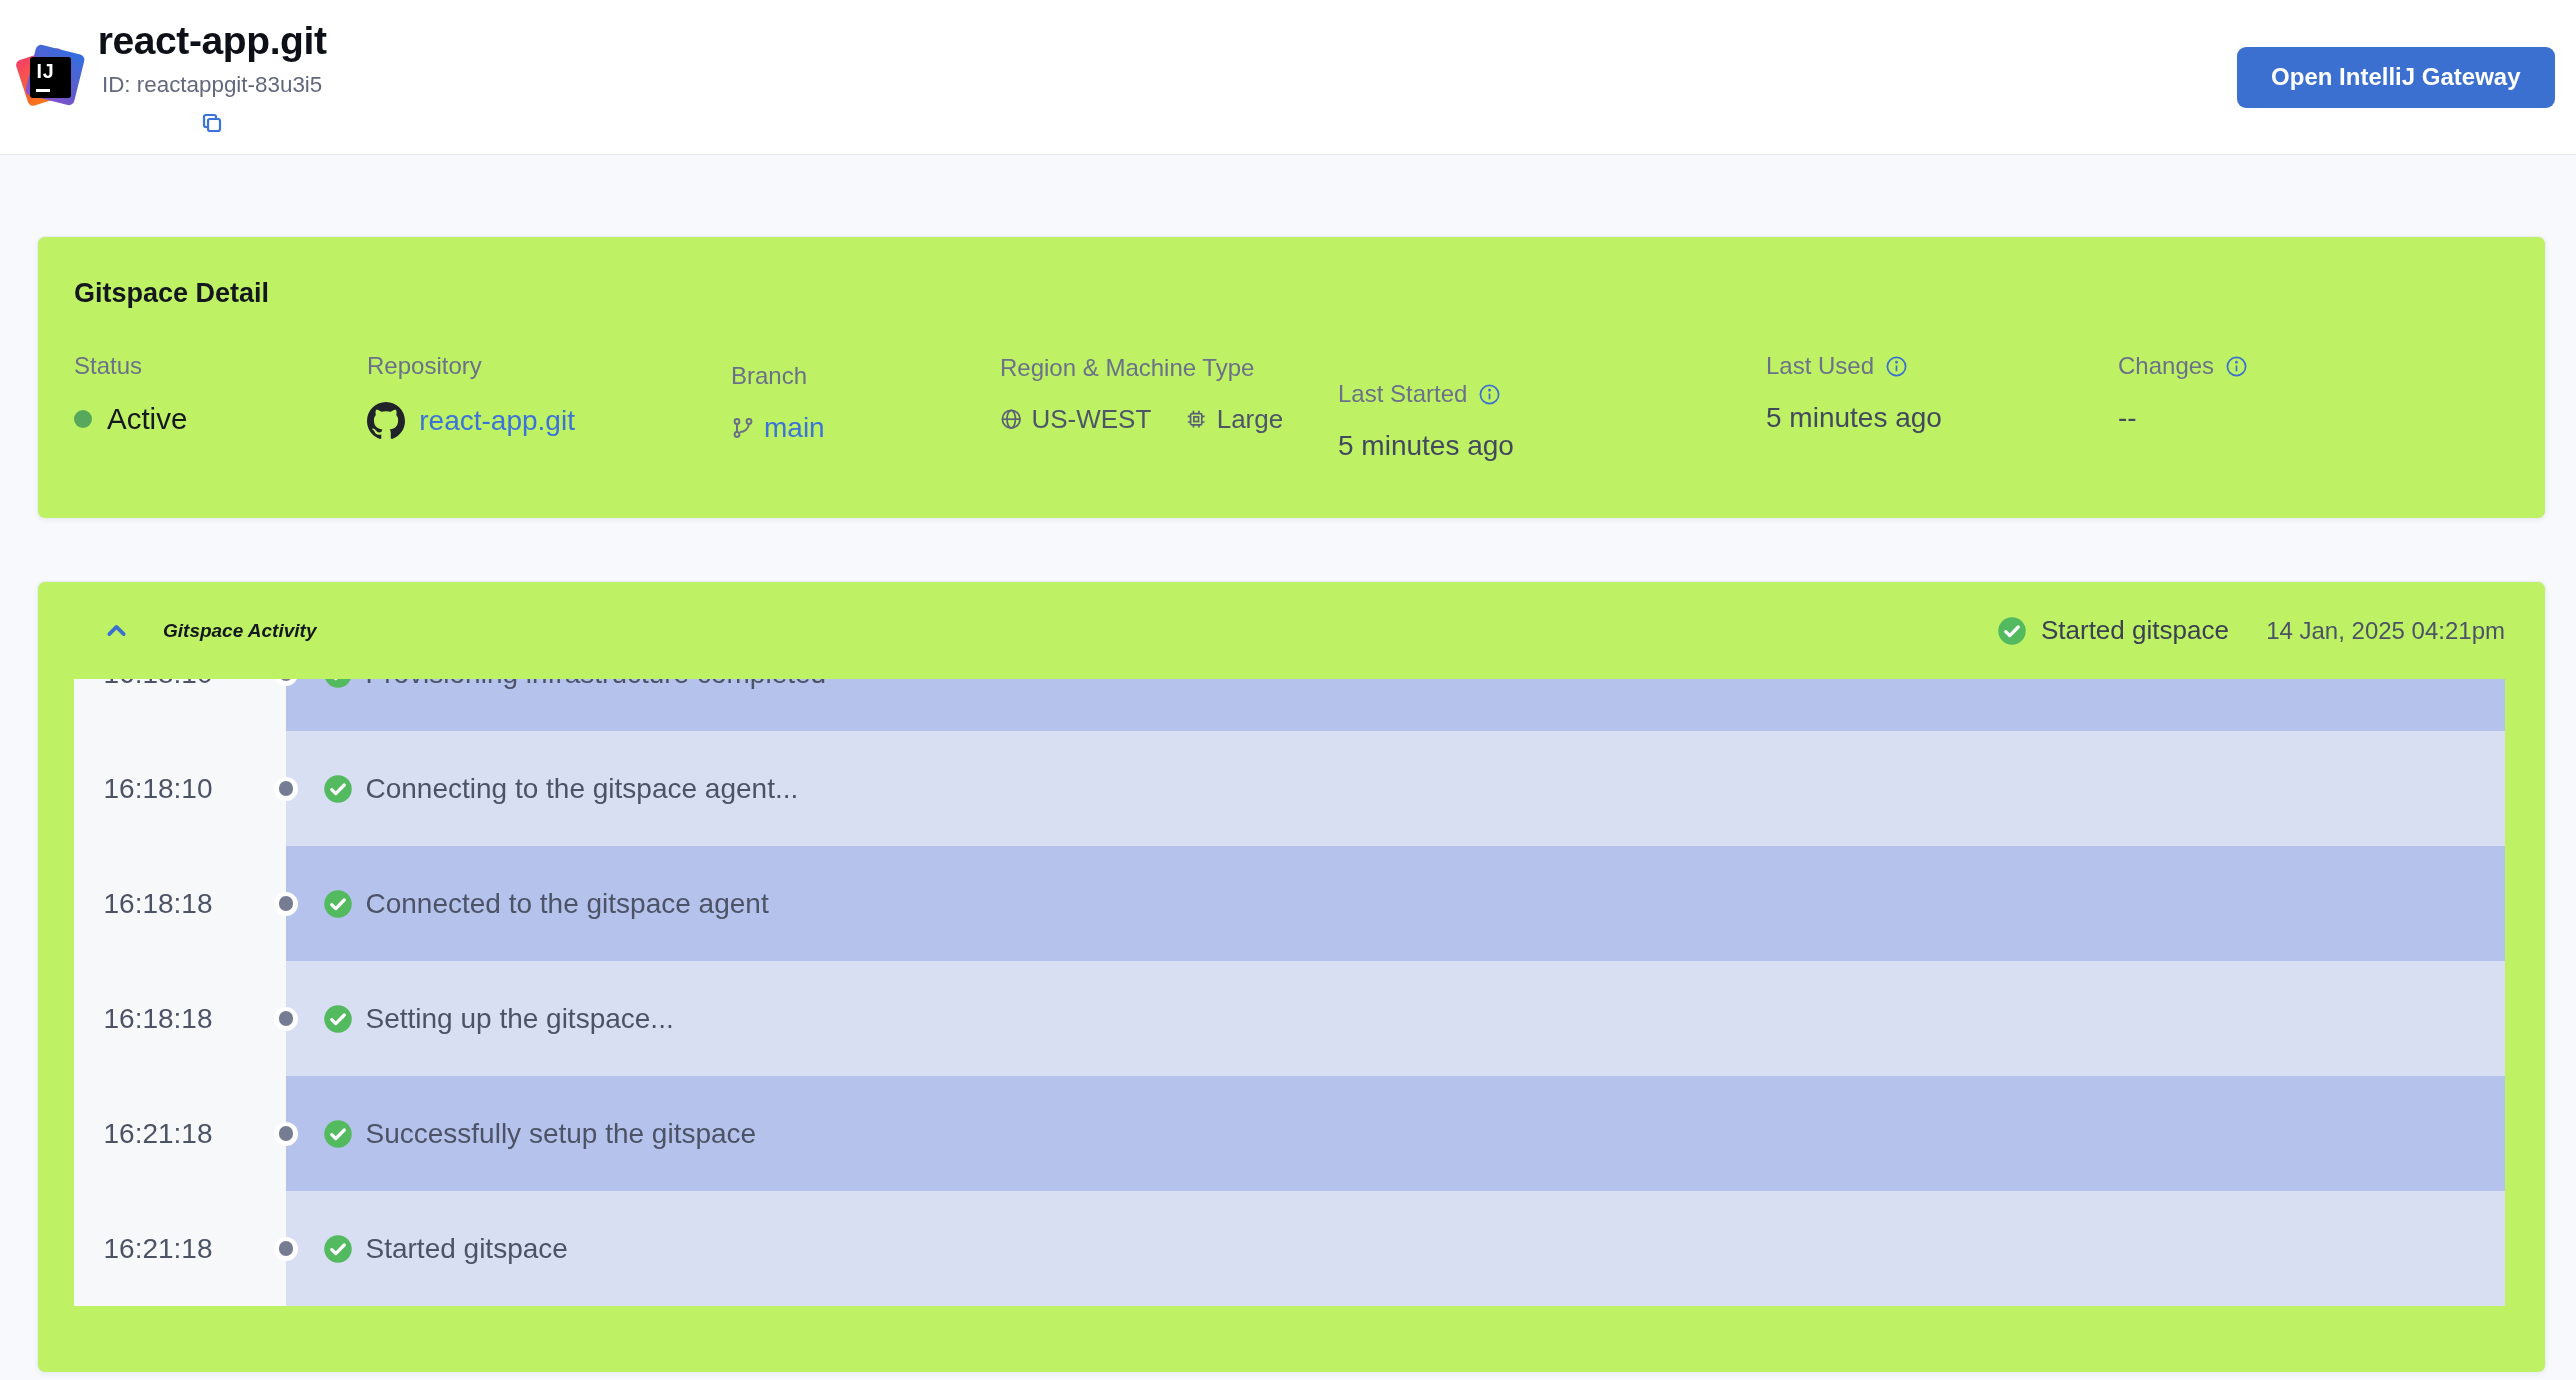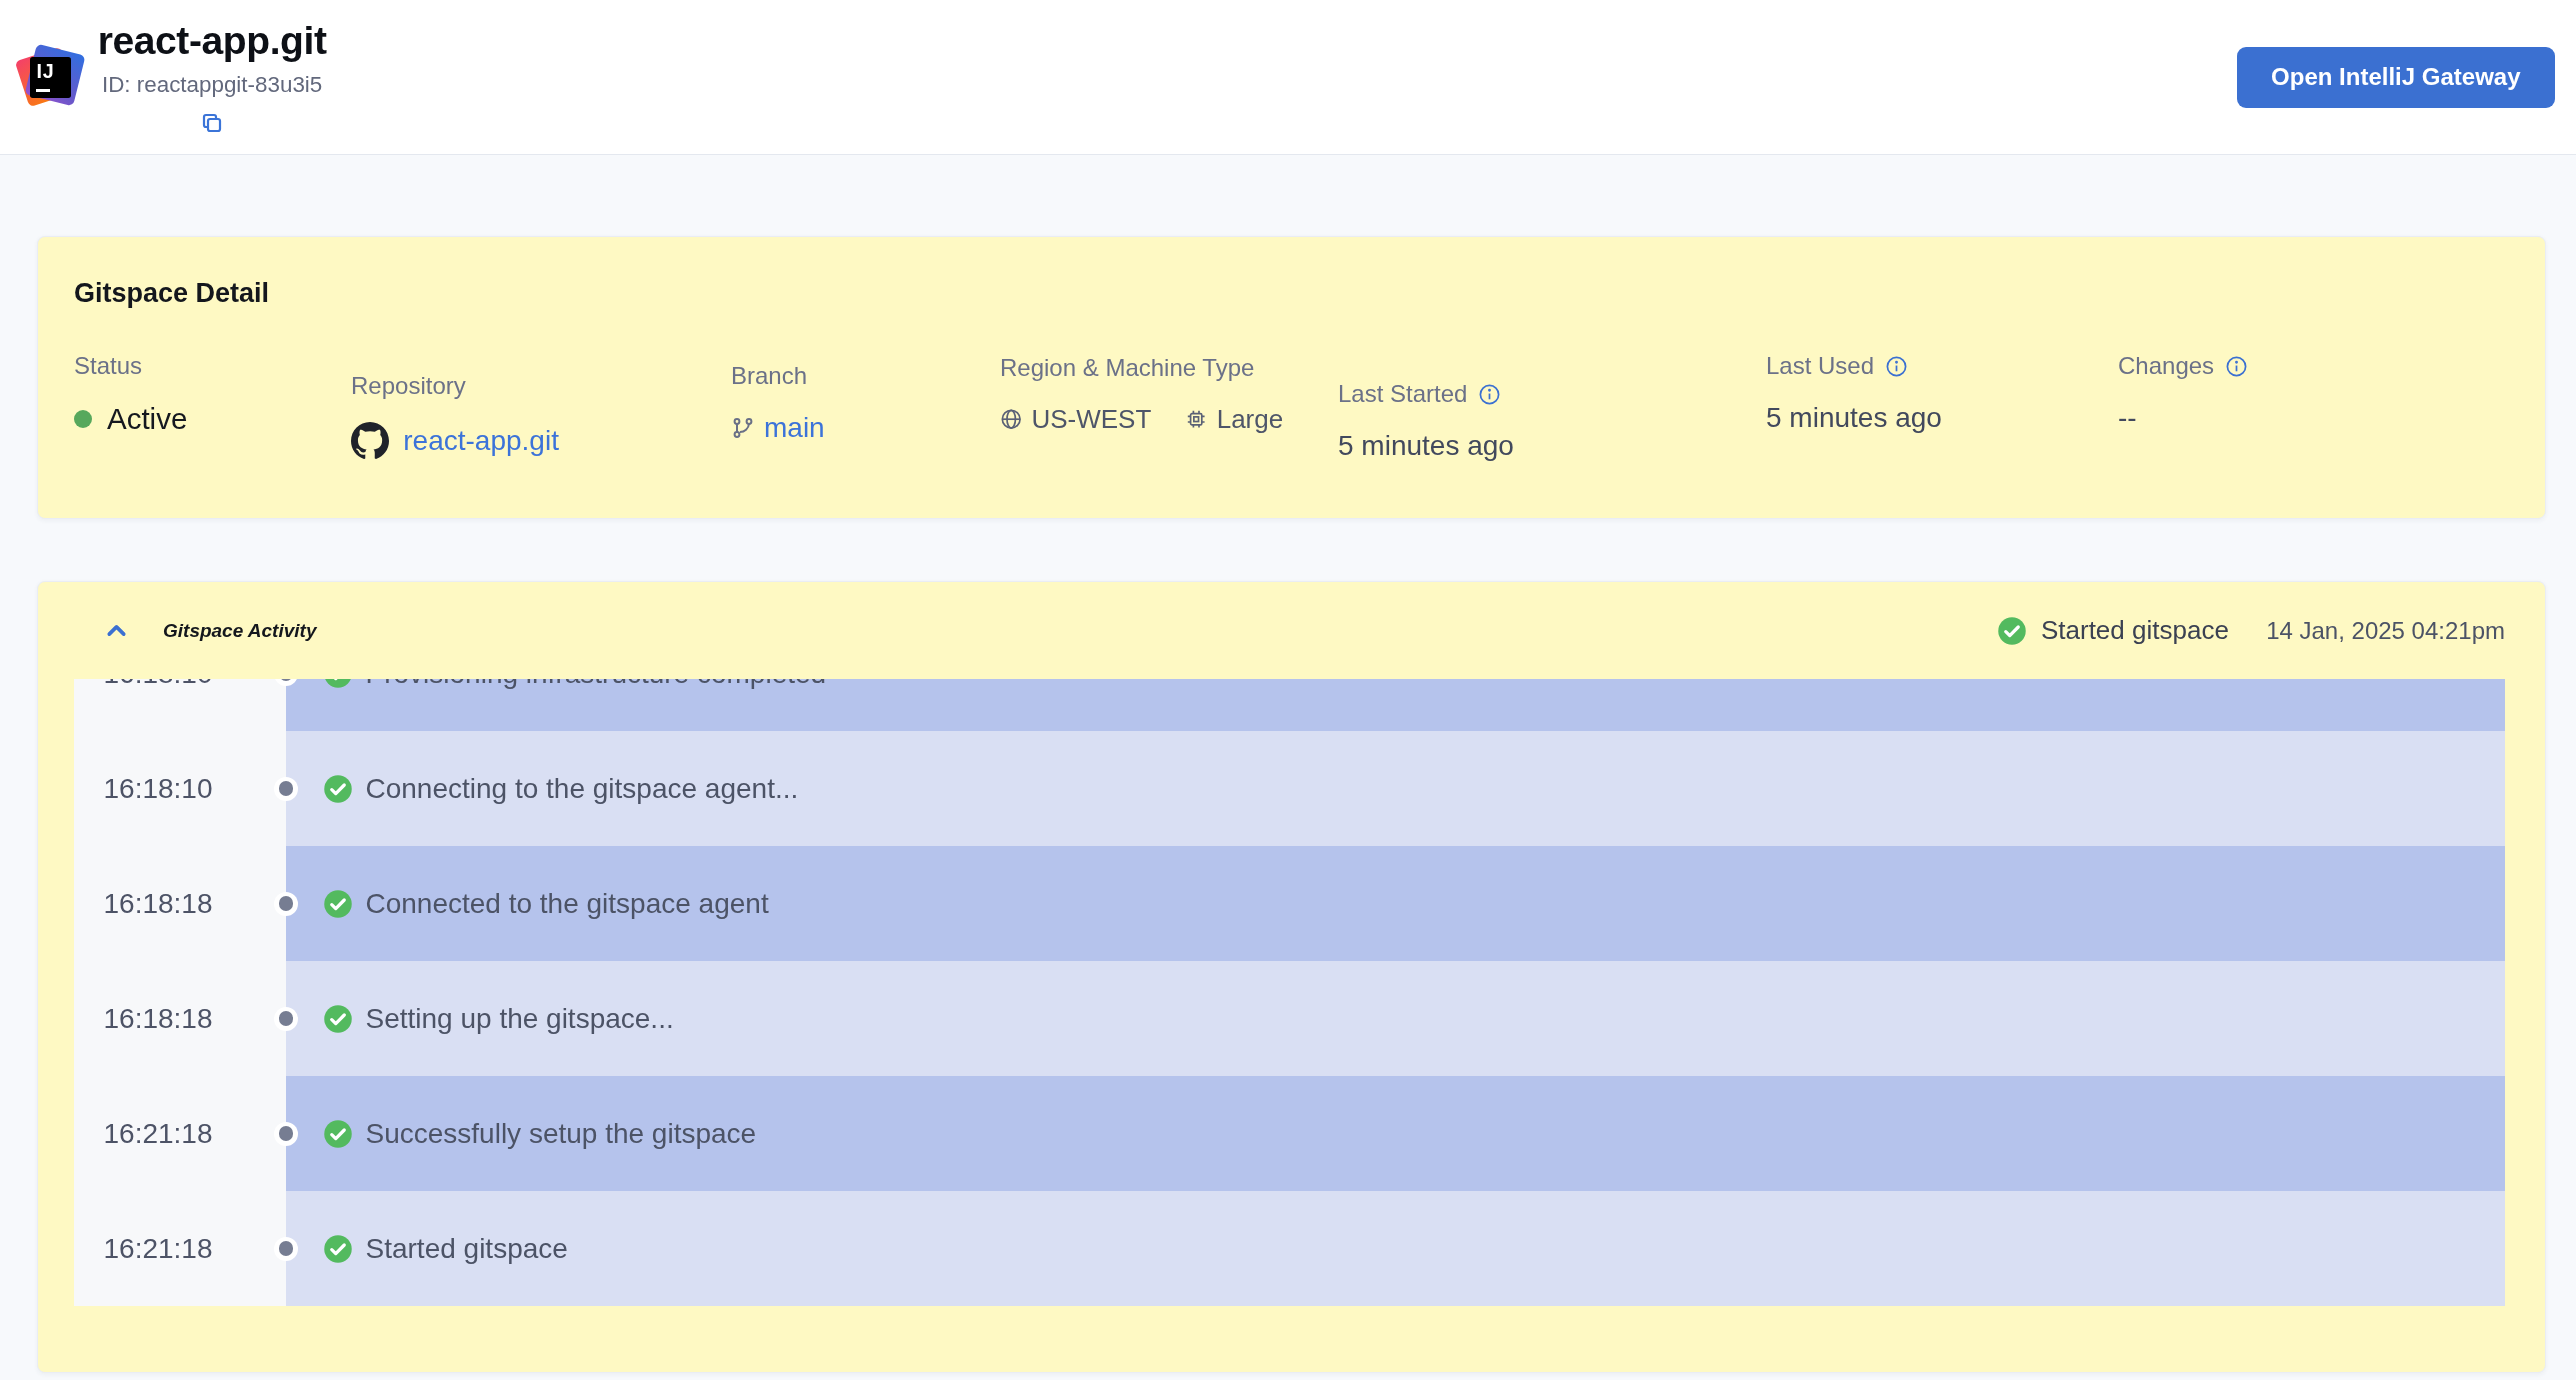--- a/index.html
+++ b/index.html
@@ -34,29 +34,29 @@
     display:flex; align-items:center; gap:14.3px; cursor:pointer; margin-right:38px;
   }
   .btn-solid {
     height:61px; padding:13px 34px; background:#3b70d1; border:none; border-radius:9px;
     color:#ffffff; font-size:24px; font-weight:700; font-family:inherit;
     display:flex; align-items:center; cursor:pointer;
   }
   
   .main { position:absolute; left:37px; right:30px; top:170px; }
   .card {
-    background:#fef9c3; border:0.9px solid #eaedf4; border-radius:8px;
+    background:#bef264; border:0.9px solid #eaedf4; border-radius:8px;
     box-shadow:0 1.8px 4.5px rgba(40,50,80,0.05); position:relative;
   }
   .card-detail { margin-top:66px; height:283px; }
   .card-title { position:absolute; left:36px; top:41px; font-size:27px; font-weight:700; color:#14171d; }
   .field { position:absolute; top:115px; }
   .field-label { font-size:24px; color:#6b7188; display:flex; align-items:center; gap:10.7px; }
   .field-value { margin-top:21.5px; display:flex; align-items:center; font-size:28px; color:#3f465a; }
-  .f-status { left:36px; }  .f-repo { left:313px;margin-top:20px; }  .f-branch { left:693px;margin-top:10px; }
+  .f-status { left:36px; }  .f-repo { left:329px; }  .f-branch { left:693px;margin-top:10px; }
   .f-region { left:962px; top:117px; } .f-started { left:1300px;margin-top:28px; } .f-used { left:1728px; } .f-changes { left:2080px; }
   .status-dot { width:18px; height:18px; border-radius:50%; background:#57a85c; margin-right:15px; }
   .status-value { font-size:29.5px; color:#15181f; }
   .link { color:#3c73d9; text-decoration:none; cursor:pointer; }
   .gh-icon { width:38px; height:38px; margin-right:14.3px; display:flex; }
   .branch-icon { margin-right:9px; display:flex; }
   .region-item { display:flex; align-items:center; gap:9px; font-size:26px; color:#4e5569; }
   .region-gap { width:34px; }
   .value-muted { font-size:28px; color:#42495d; }
   

